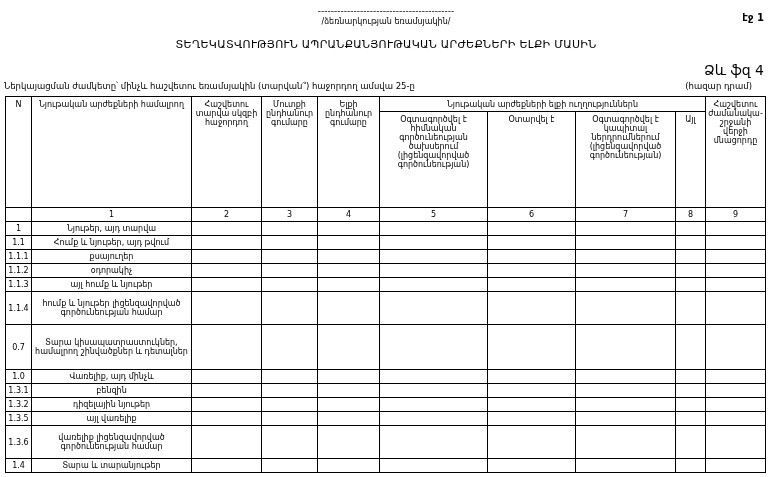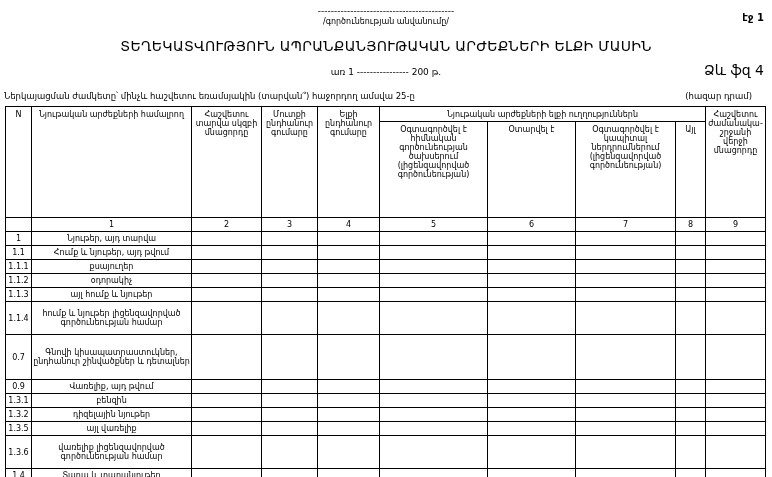--- a/index.html
+++ b/index.html
@@ -28,21 +28,21 @@
     margin-top: 6px;
     line-height: 10px;
   }
   .subnote {
     text-align: center;
     font-size: 8px;
     margin-top: 1px;
   }
   .title {
     text-align: center;
-    font-size: 14px;
+    font-size: 11px;
     margin-top: 12px;
     letter-spacing: 0.3px;
   }
   .period {
     text-align: center;
     font-size: 9px;
     margin-top: 13px;
   }
   .page-no {
     position: absolute;
@@ -52,21 +52,21 @@
     font-weight: bold;
   }
   .form-no {
     position: absolute;
     right: 8px;
     top: 56px;
     font-size: 14px;
   }
   .rowline {
     position: relative;
-    margin-top: 14px;
+    margin-top: 30px;
     height: 13px;
     font-size: 8.5px;
   }
   .rowline .left {
     position: absolute;
     left: 4px;
     top: 0;
   }
   .rowline .right {
     position: absolute;
@@ -115,27 +115,26 @@
   }
 </style>
 </head>
 <body>
 
 <div class="page">
 
   <div class="page-no">էջ 1</div>
 
   <div class="dashline">------------------------------------------</div>
-  <div class="subnote">/գործունեության անվանումը/</div>
+  <div class="subnote">/ձեռնարկության եռամսյակին/</div>
 
   <div class="title">ՏԵՂԵԿԱՏՎՈՒԹՅՈՒՆ ԱՊՐԱՆՔԱՆՅՈՒԹԱԿԱՆ ԱՐԺԵՔՆԵՐԻ ԵԼՔԻ ՄԱՍԻՆ</div>
 
   <div class="form-no">Ձև  ֆզ 4</div>
 
-  <div class="period">առ 1 ---------------- 200  թ.</div>
 
   <div class="rowline">
     <span class="left">Ներկայացման ժամկետը՝ մինչև հաշվետու եռամսյակին (տարվան՞) հաջորդող ամսվա 25-ը</span>
     <span class="right">(հազար դրամ)</span>
   </div>
 
   <table class="grid">
     <colgroup>
       <col style="width:26px">
       <col style="width:160px">
@@ -145,21 +144,21 @@
       <col style="width:108px">
       <col style="width:88px">
       <col style="width:100px">
       <col style="width:30px">
       <col style="width:60px">
     </colgroup>
     <thead>
       <tr>
         <th rowspan="2">N</th>
         <th rowspan="2">Նյութական արժեքների համալրող</th>
-        <th rowspan="2">Հաշվետու տարվա սկզբի մնացորդը</th>
+        <th rowspan="2">Հաշվետու տարվա սկզբի հաջորդող</th>
         <th rowspan="2">Մուտքի ընդհանուր գումարը</th>
         <th rowspan="2">Ելքի ընդհանուր գումարը</th>
         <th colspan="4" style="height:12px;vertical-align:middle;padding-top:1px">Նյութական արժեքների ելքի ուղղություններն</th>
         <th rowspan="2">Հաշվետու ժամանակա-շրջանի վերջի մնացորդը</th>
       </tr>
       <tr class="tallhead">
         <th class="multi">Օգտագործվել է հիմնական գործունեության ծախսերում (լիցենզավորված գործունեության)</th>
         <th class="multi">Օտարվել է</th>
         <th class="multi">Օգտագործվել է կապիտալ ներդրումներում (լիցենզավորված գործունեության)</th>
         <th class="multi">Այլ</th>
@@ -245,33 +244,33 @@
         <td></td>
         <td></td>
         <td></td>
         <td></td>
         <td></td>
         <td></td>
         <td></td>
       </tr>
       <tr>
         <td class="numcol">0.7</td>
-        <td class="namecol multi" style="height:42px">Գնովի կիսապատրաստուկներ, ընդհանուր շինվածքներ և դետալներ</td>
-        <td></td>
-        <td></td>
-        <td></td>
-        <td></td>
-        <td></td>
-        <td></td>
-        <td></td>
-        <td></td>
-      </tr>
-      <tr>
-        <td class="numcol">0.9</td>
-        <td class="namecol">Վառելիք, այդ թվում</td>
+        <td class="namecol multi" style="height:42px">Տարա կիսապատրաստուկներ, համալրող շինվածքներ և դետալներ</td>
+        <td></td>
+        <td></td>
+        <td></td>
+        <td></td>
+        <td></td>
+        <td></td>
+        <td></td>
+        <td></td>
+      </tr>
+      <tr>
+        <td class="numcol">1.0</td>
+        <td class="namecol">Վառելիք, այդ մինչև</td>
         <td class="blank"></td>
         <td class="blank"></td>
         <td class="blank"></td>
         <td class="blank"></td>
         <td class="blank"></td>
         <td class="blank"></td>
         <td class="blank"></td>
         <td class="blank"></td>
       </tr>
       <tr>

